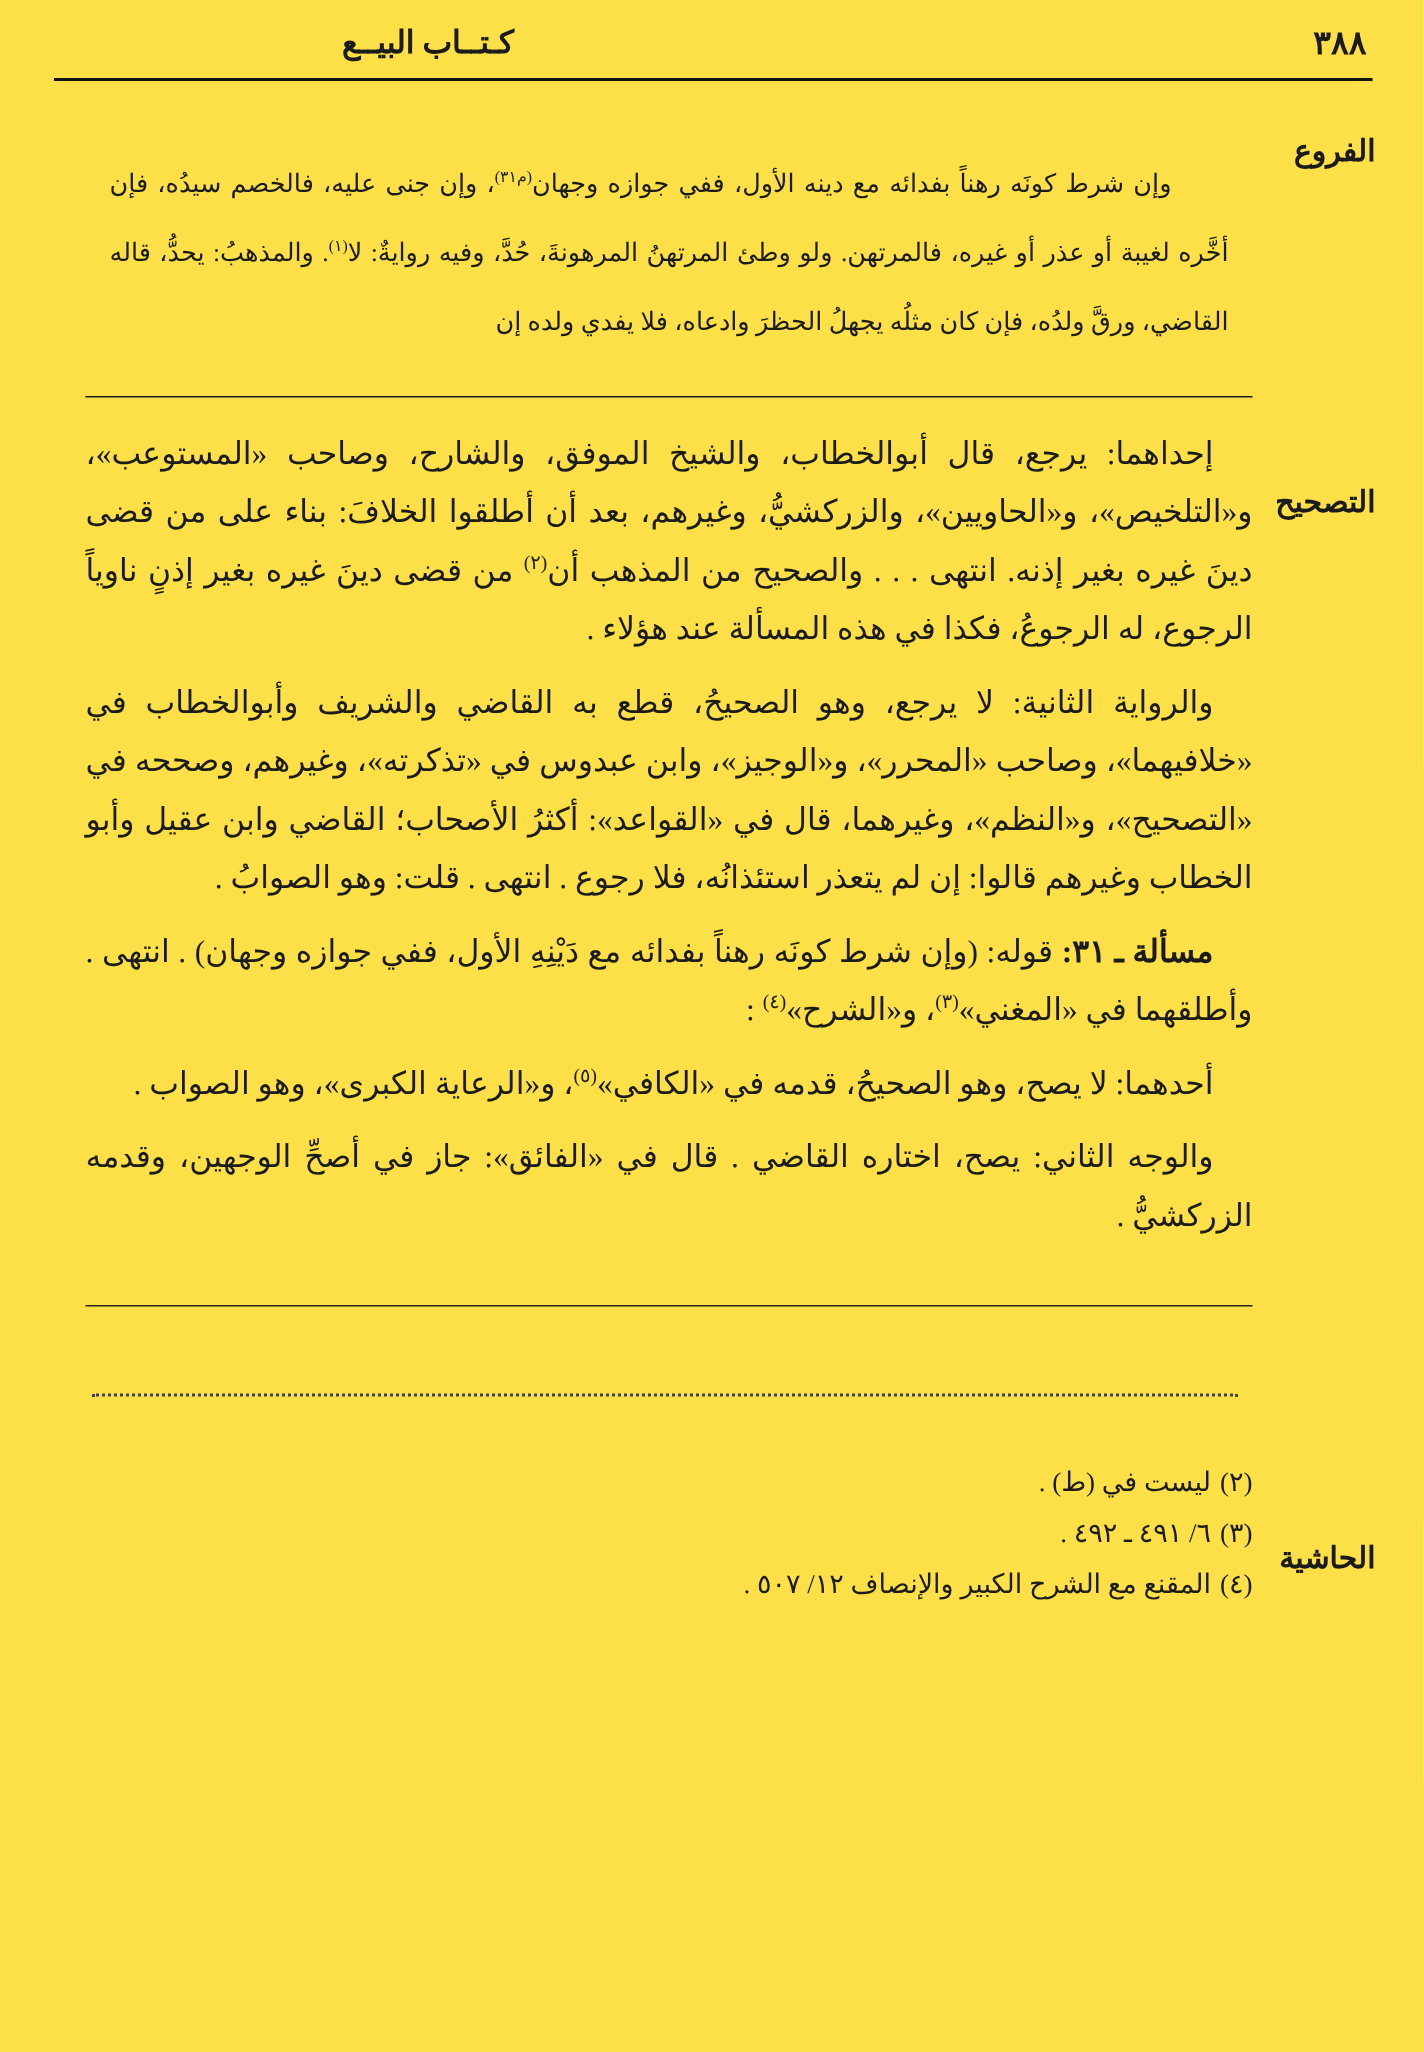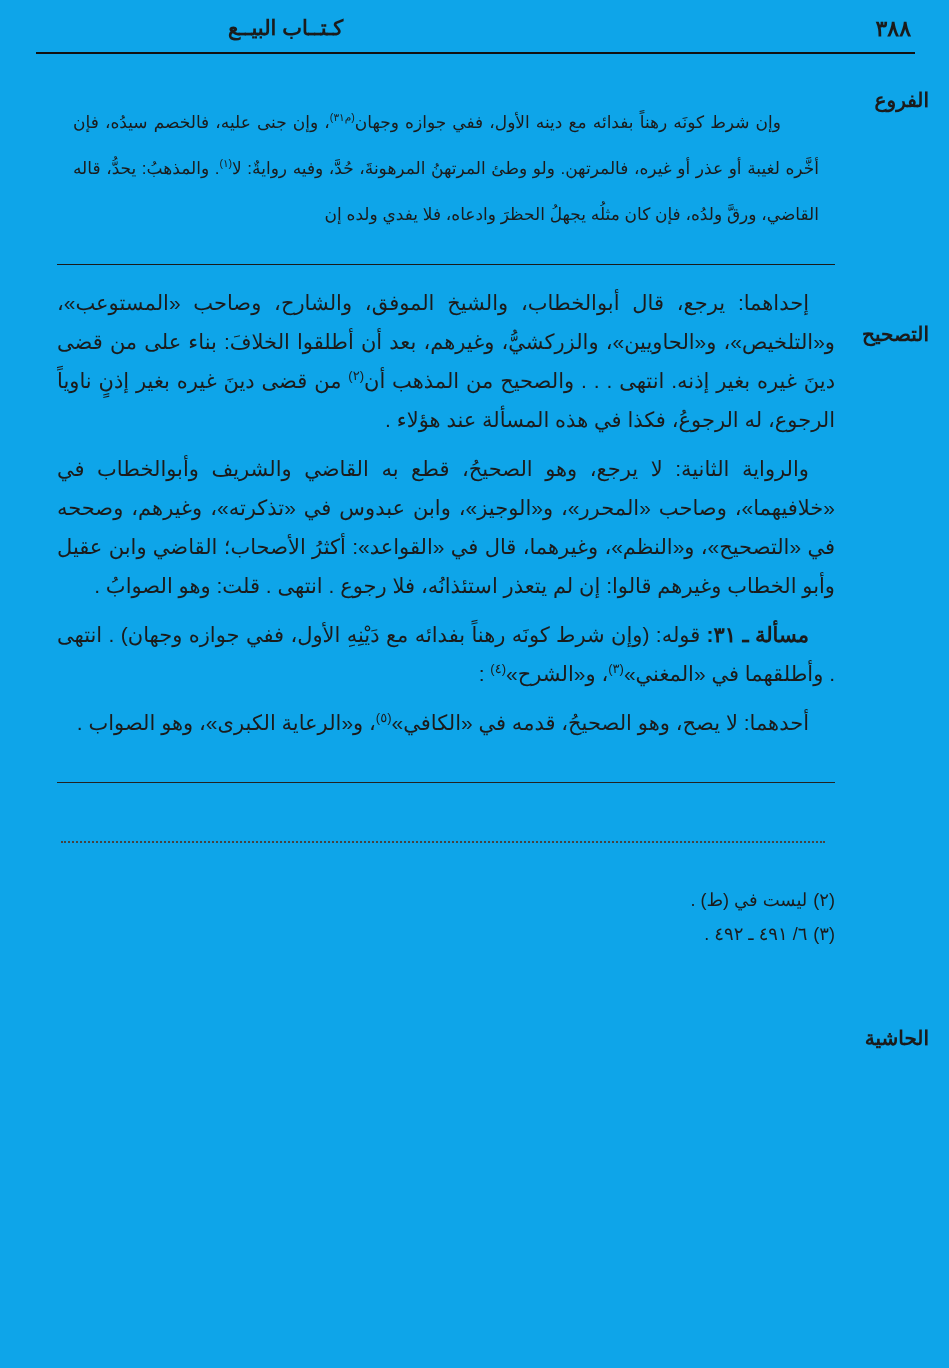--- a/index.html
+++ b/index.html
@@ -4,22 +4,22 @@
 <style>
   html, body {
     margin: 0;
     padding: 0;
     background: #ffffff;
   }
   .page {
     position: relative;
     width: 949px;
     height: 1368px;
-    background: #0ea5e9;
-    font-family: Liberation Sans, sans-serif;
+    background: #fde047;
+    font-family: Liberation Serif, serif;
     color: #1b1b1b;
     direction: rtl;
     overflow: hidden;
   }
 
   
   .header {
     position: absolute;
     top: 14px;
     left: 36px;
@@ -45,21 +45,21 @@
     position: absolute;
     top: 52px;
     left: 36px;
     right: 34px;
     border-top: 2.5px solid #111;
   }
 
   
   .margin-label {
     position: absolute;
-    right: 20px;
+    right: 32px;
     font-size: 20px;
     font-weight: bold;
     white-space: nowrap;
   }
   .label-furu    { top: 88px; }
   .label-tashih  { top: 322px; }
   .label-hashiya { top: 1026px; }
 
   
   .text-col {
@@ -141,29 +141,33 @@
 
     <p class="matn"><span>وإن شرط كونَه رهناً بفدائه مع دينه الأول، ففي جوازه وجهان</span><sup>(م٣١)</sup><span>، وإن جنى عليه، فالخصم سيدُه، فإن أخَّره لغيبة أو عذر أو غيره، فالمرتهن. ولو وطئ المرتهنُ المرهونةَ، حُدَّ، وفيه روايةٌ: لا</span><sup>(١)</sup><span>. والمذهبُ: يحدُّ، قاله القاضي، ورقَّ ولدُه، فإن كان مثلُه يجهلُ الحظرَ وادعاه، فلا يفدي ولده إن</span></p>
 
     <div class="section-divider"></div>
 
     <div class="tashih">
       <p><span>إحداهما: يرجع، قال أبوالخطاب، والشيخ الموفق، والشارح، وصاحب «المستوعب»، و«التلخيص»، و«الحاويين»، والزركشيُّ، وغيرهم، بعد أن أطلقوا الخلافَ: بناء على من قضى دينَ غيره بغير إذنه. انتهى . . . والصحيح من المذهب أن</span><sup>(٢)</sup><span> من قضى دينَ غيره بغير إذنٍ ناوياً الرجوع، له الرجوعُ، فكذا في هذه المسألة عند هؤلاء .</span></p>
       <p><span>والرواية الثانية: لا يرجع، وهو الصحيحُ، قطع به القاضي والشريف وأبوالخطاب في «خلافيهما»، وصاحب «المحرر»، و«الوجيز»، وابن عبدوس في «تذكرته»، وغيرهم، وصححه في «التصحيح»، و«النظم»، وغيرهما، قال في «القواعد»: أكثرُ الأصحاب؛ القاضي وابن عقيل وأبو الخطاب وغيرهم قالوا: إن لم يتعذر استئذانُه، فلا رجوع . انتهى . قلت: وهو الصوابُ .</span></p>
       <p><span class="seg-bold">مسألة ـ ٣١:</span><span> قوله: (وإن شرط كونَه رهناً بفدائه مع دَيْنِهِ الأول، ففي جوازه وجهان) . انتهى . وأطلقهما في «المغني»</span><sup>(٣)</sup><span>، و«الشرح»</span><sup>(٤)</sup><span> :</span></p>
       <p><span>أحدهما: لا يصح، وهو الصحيحُ، قدمه في «الكافي»</span><sup>(٥)</sup><span>، و«الرعاية الكبرى»، وهو الصواب .</span></p>
+      <p><span>والوجه الثاني: يصح، اختاره القاضي . قال في «الفائق»: جاز في أصحِّ الوجهين، وقدمه الزركشيُّ .</span></p>
     </div>
 
     <div class="bottom-rule"></div>
 
     <div class="dotted-rule"></div>
 
     <div class="footnotes">
       <div class="footnote">
         <span class="fn-marker">(٢)</span><span class="fn-text">ليست في (ط) .</span>
       </div>
       <div class="footnote">
         <span class="fn-marker">(٣)</span><span class="fn-text">٦/ ٤٩١ ـ ٤٩٢ .</span>
       </div>
+      <div class="footnote">
+        <span class="fn-marker">(٤)</span><span class="fn-text">المقنع مع الشرح الكبير والإنصاف ١٢/ ٥٠٧ .</span>
+      </div>
     </div>
 
   </div>
 </div>
 
 </body></html>

